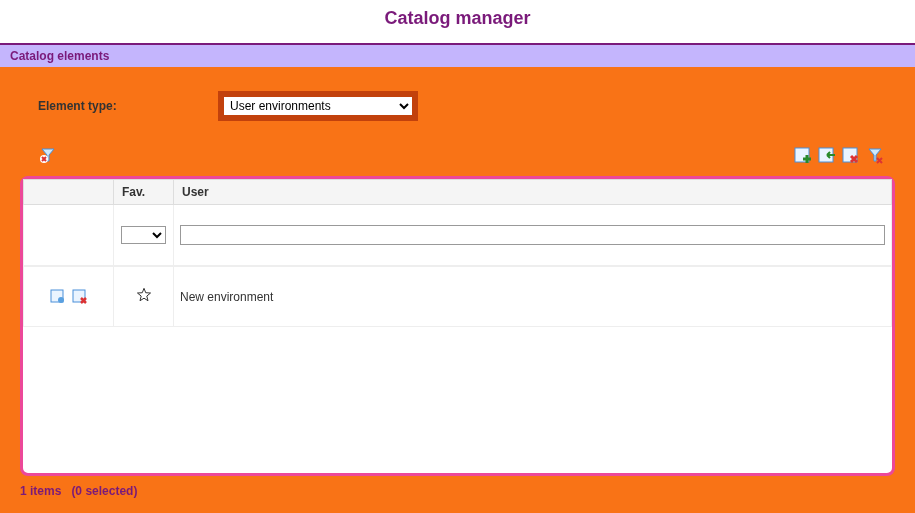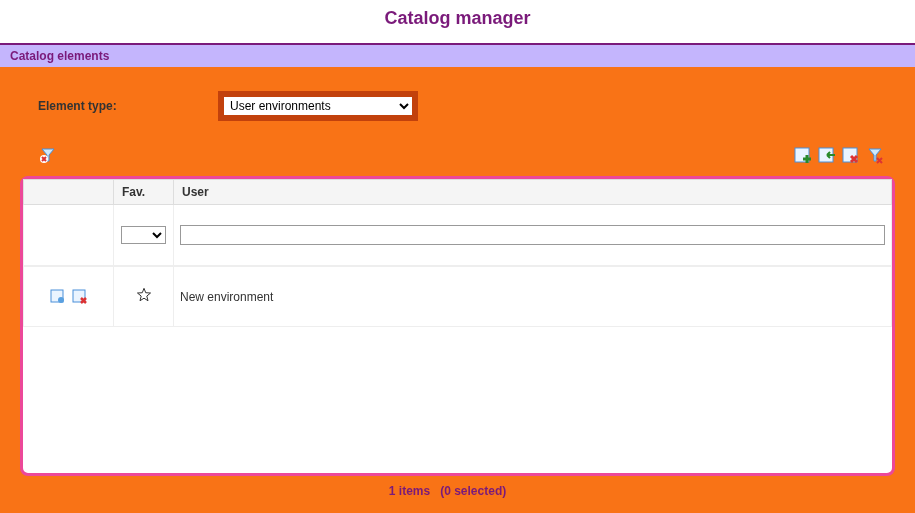--- a/index.html
+++ b/index.html
@@ -114,21 +114,21 @@
     .row-actions {
       display: flex;
       gap: 6px;
       justify-content: center;
       align-items: center;
     }
     .row-actions .tb-btn { width: 16px; height: 16px; }
     .fav-cell { text-align: center; }
 
     .status-bar {
-      text-align: center;
+      text-align: left;
       color: #7a1a7a;
       font-weight: bold;
       font-size: 12px;
       padding: 8px 20px 10px 0;
     }
   </style>
 </head>
 <body>
 
 <div class="page-title">Catalog manager</div>

